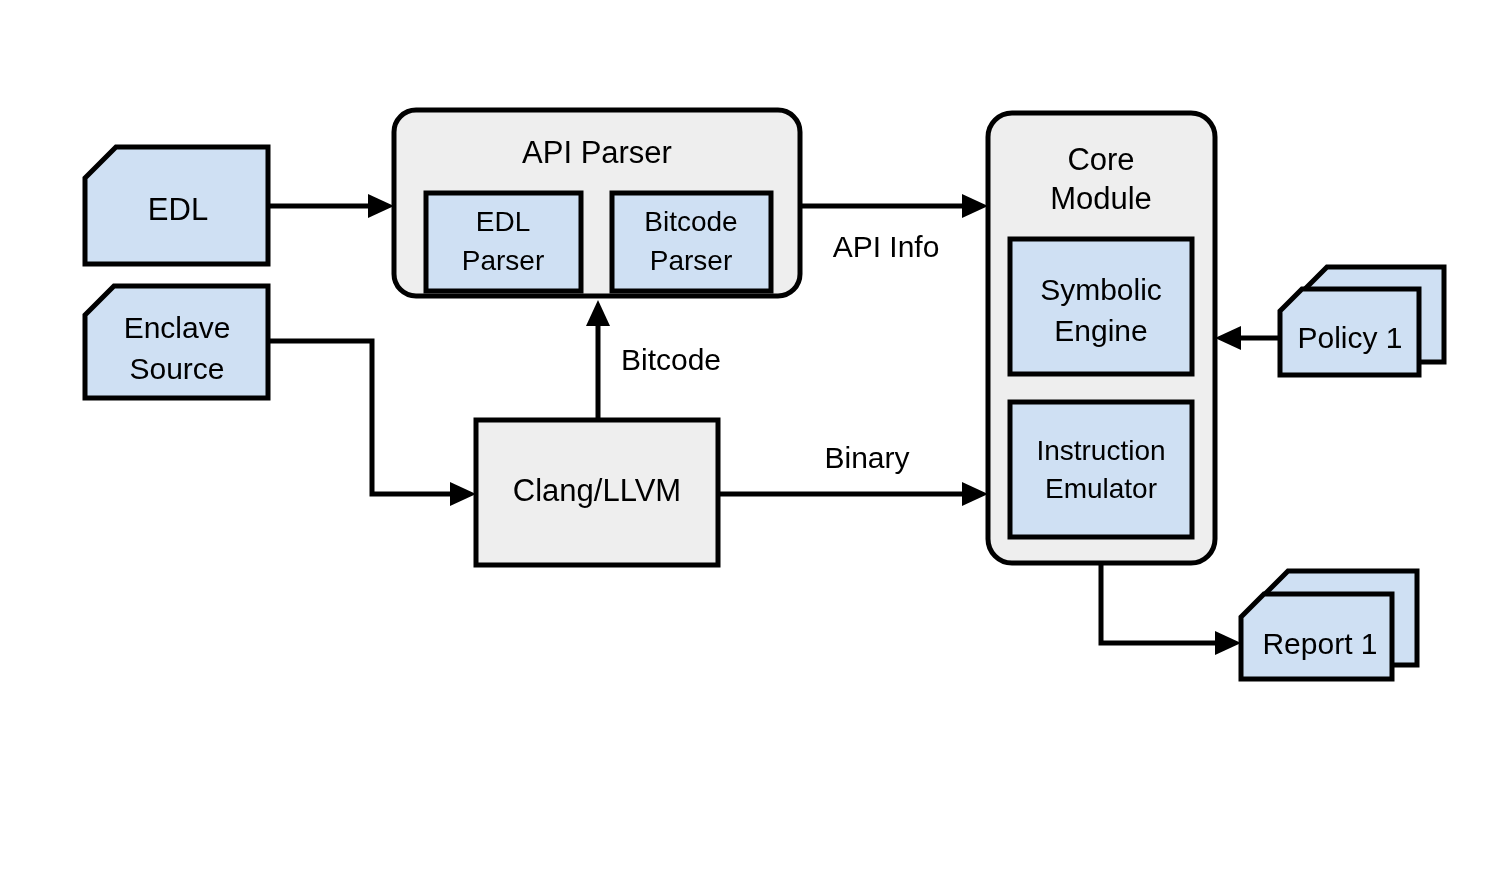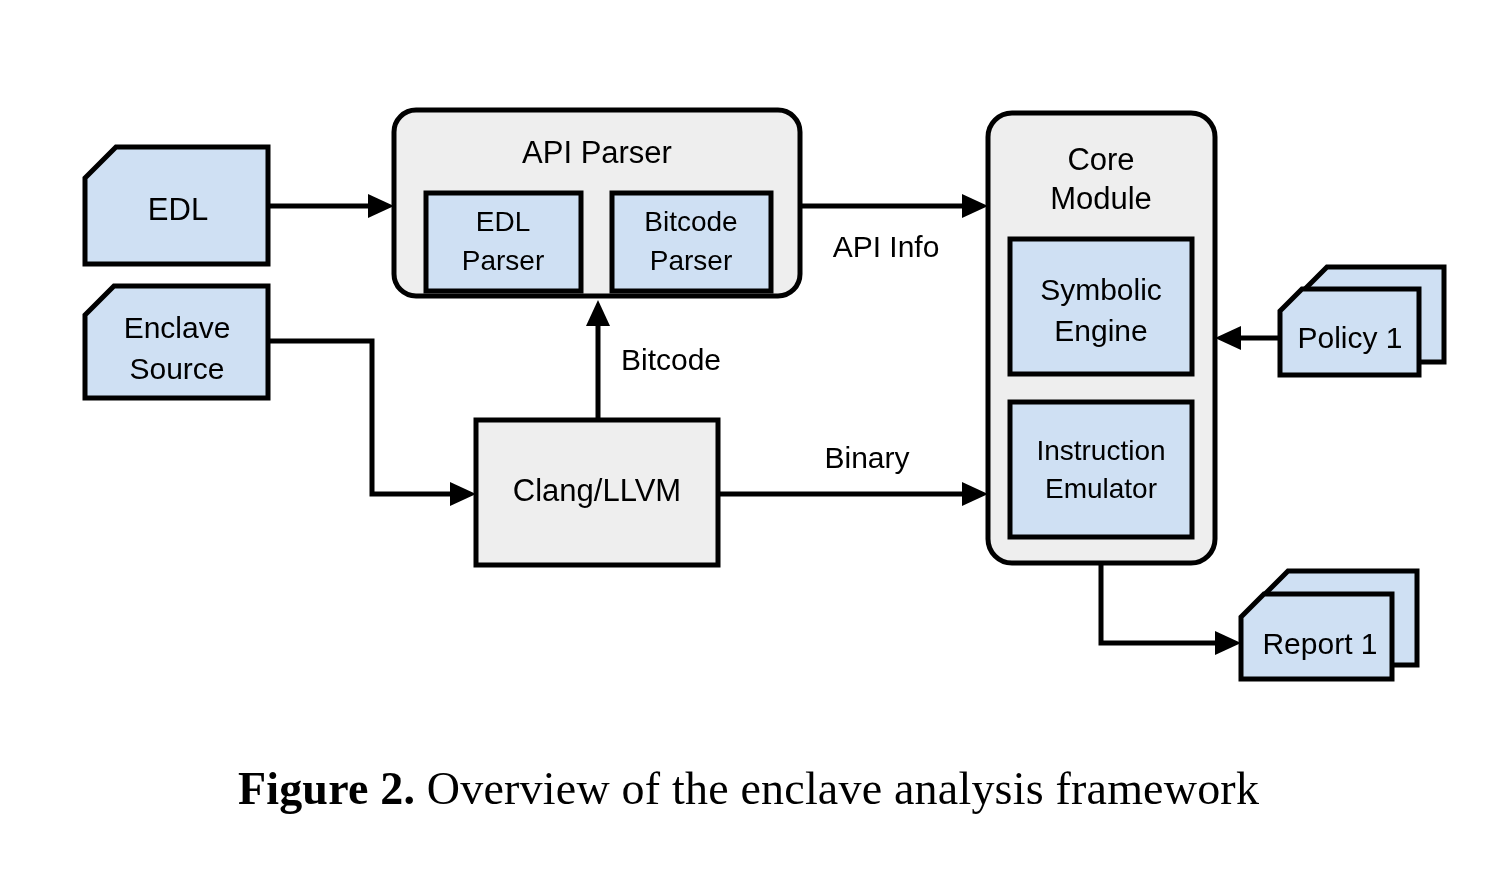--- a/index.html
+++ b/index.html
@@ -200,15 +200,14 @@
     </g>
 
     <text class="edge-label" x="886" y="249">API Info</text>
 
     <text class="edge-label" x="671" y="362">Bitcode</text>
 
     <text class="edge-label" x="867" y="460">Binary</text>
 
   </svg>
 
-  <div id="caption"><span class="caption-prefix">Figure 2.</span><span> Overview of the enclave analysis framework</span></div>
 
 </div>
 
 </body></html>

